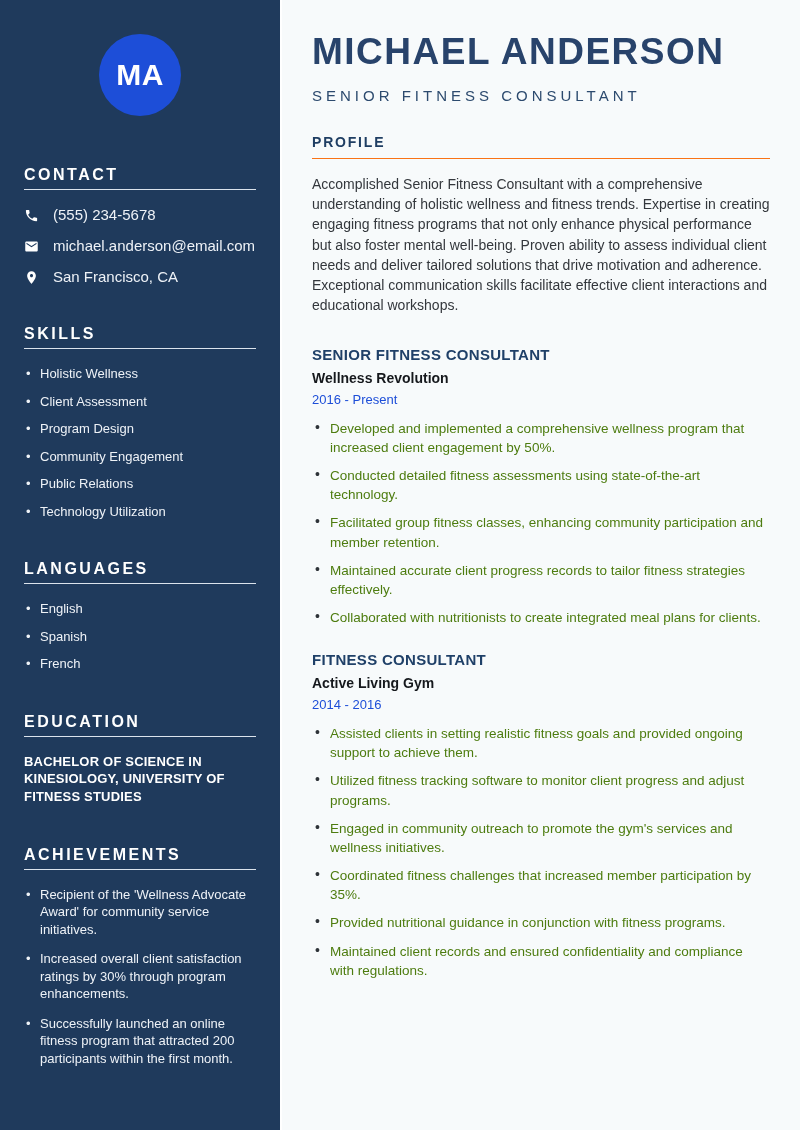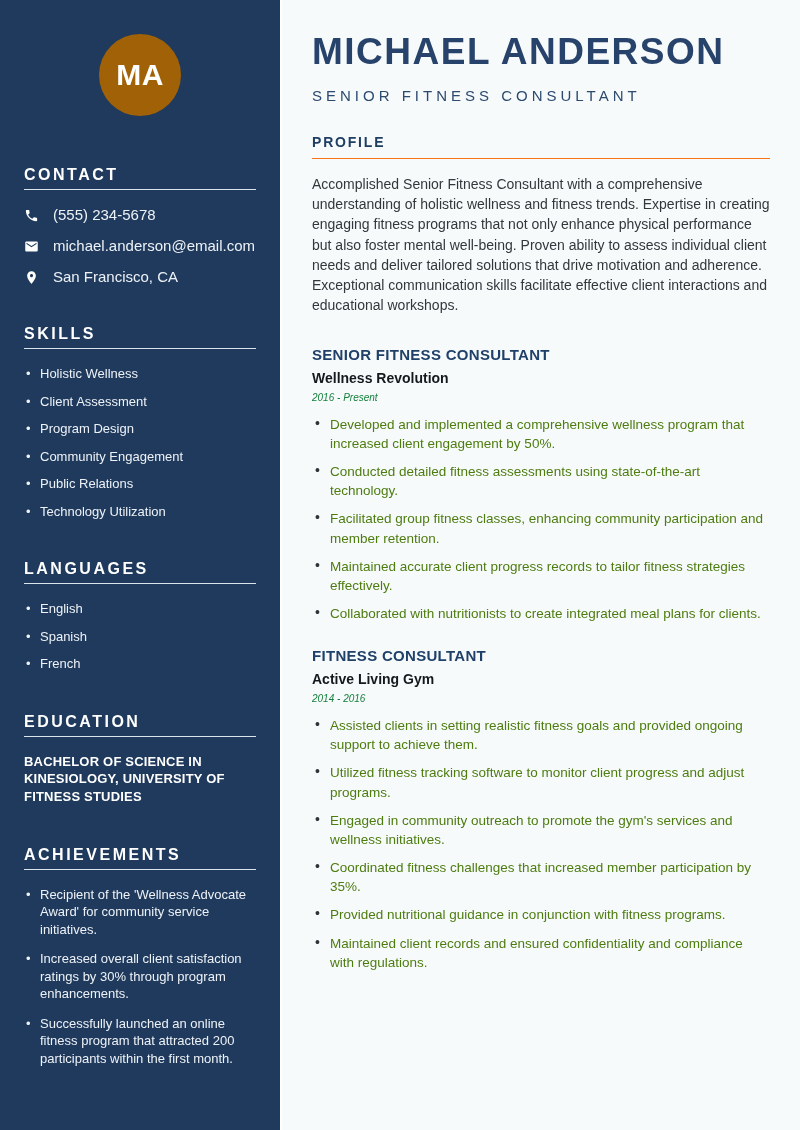--- a/index.html
+++ b/index.html
@@ -21,21 +21,21 @@
     min-width: 280px;
     height: 100%;
     background: #1f3a5c;
     color: #eef2f7;
     padding: 34px 24px 20px 24px;
   }
   .avatar-wrap { display: flex; justify-content: center; margin-bottom: 50px; }
   .avatar {
     width: 82px; height: 82px;
     border-radius: 50%;
-    background: #a16207;
+    background: #1d4ed8;
     display: flex; align-items: center; justify-content: center;
     color: #ffffff;
     font-size: 30px;
     font-weight: bold;
     letter-spacing: 0.5px;
   }
   .side-section { margin-bottom: 40px; }
   .side-heading {
     color: #ffffff;
     font-size: 16px;
@@ -124,23 +124,22 @@
     letter-spacing: 0.3px;
     margin-bottom: 7px;
   }
   .job-company {
     color: #15181c;
     font-size: 14px;
     font-weight: bold;
     margin-bottom: 6px;
   }
   .job-dates {
-    color: #15803d;
-    font-size: 10px;
-    font-style: italic;
+    color: #1d4ed8;
+    font-size: 13px;
     margin-bottom: 12px;
   }
   .bullet-list { list-style: none; }
   .bullet-list li {
     position: relative;
     padding-left: 18px;
     font-size: 13.5px;
     line-height: 1.42;
     color: #4d7c0f;
     margin-bottom: 9px;

